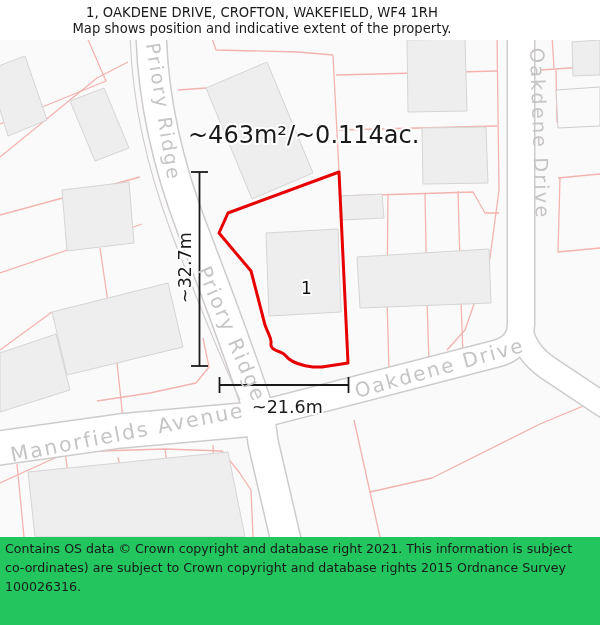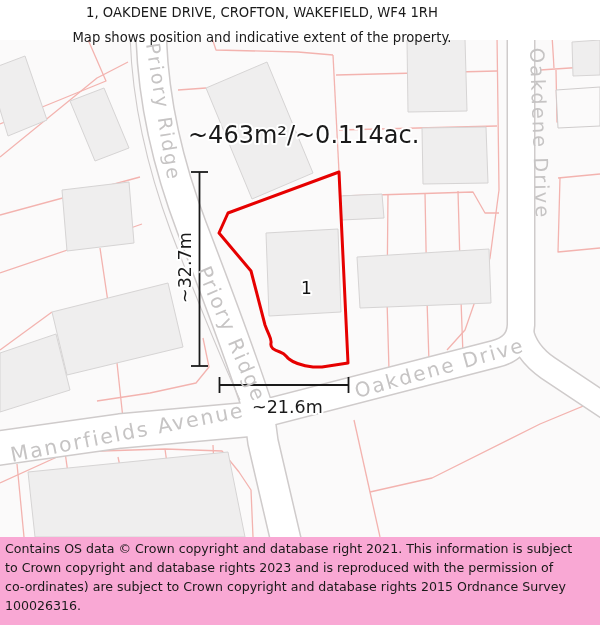--- a/index.html
+++ b/index.html
@@ -1,23 +1,23 @@
 <!DOCTYPE html>
 <html><head>
 <meta charset="utf-8">
 <style>
   html,body{margin:0;padding:0;background:#fff;}
   body{width:600px;height:625px;position:relative;overflow:hidden;
        font-family:"DejaVu Sans","Liberation Sans",sans-serif;color:#1a1a1a;}
   .header{position:absolute;top:0;left:0;width:524px;height:40px;text-align:center;background:#fff;z-index:3;}
   .header .title{font-size:13.2px;line-height:16px;padding-top:5px;}
-  .header .subtitle{font-size:13.2px;line-height:16px;margin-top:9px;}
+  .header .subtitle{font-size:13.2px;line-height:16px;}
   .map-wrap{position:absolute;top:40px;left:0;width:600px;height:497px;}
   svg{display:block;}
-  .footer{position:absolute;top:537px;left:0;width:600px;height:88px;background:#f9a8d4;z-index:3;
+  .footer{position:absolute;top:537px;left:0;width:600px;height:88px;background:#22c55e;z-index:3;
           font-size:12.6px;line-height:19px;padding:2px 5px 0 5px;box-sizing:border-box;white-space:nowrap;overflow:hidden;}
   
   .parcel{fill:none;stroke:#f3b3af;stroke-width:1.3;stroke-linejoin:round;}
   .road-casing{fill:none;stroke:#cfcbcb;stroke-width:30;stroke-linejoin:round;stroke-linecap:flat;}
   .road-fill{fill:none;stroke:#ffffff;stroke-linejoin:round;stroke-linecap:flat;}
   .verge{fill:none;stroke:#cfcbcb;stroke-width:1.1;}
   .building{fill:#efeeee;stroke:#d6d4d4;stroke-width:1;}
   .building-outline{fill:#fbfafa;stroke:#cfcccc;stroke-width:1;}
   .property{fill:none;stroke:#e60000;stroke-width:3;stroke-linejoin:round;stroke-linecap:round;}
   .dim{stroke:#1a1a1a;stroke-width:1.8;}
@@ -127,16 +127,15 @@
 
   <text class="area-label halo" x="188" y="143">~463m²/~0.114ac.</text>
   <text class="dim-label halo" transform="translate(191,303) rotate(-90)">~32.7m</text>
   <text class="dim-label halo" x="252" y="413">~21.6m</text>
   <text class="plot-label halo" x="301" y="294">1</text>
 </svg>
 </div>
 
 <div class="footer">
   <div>Contains OS data © Crown copyright and database right 2021. This information is subject</div>
-  <div>to Crown copyright and database rights 2023 and is reproduced with the permission of</div>
   <div>co-ordinates) are subject to Crown copyright and database rights 2015 Ordnance Survey</div>
   <div>100026316.</div>
 </div>
 
 </body></html>

